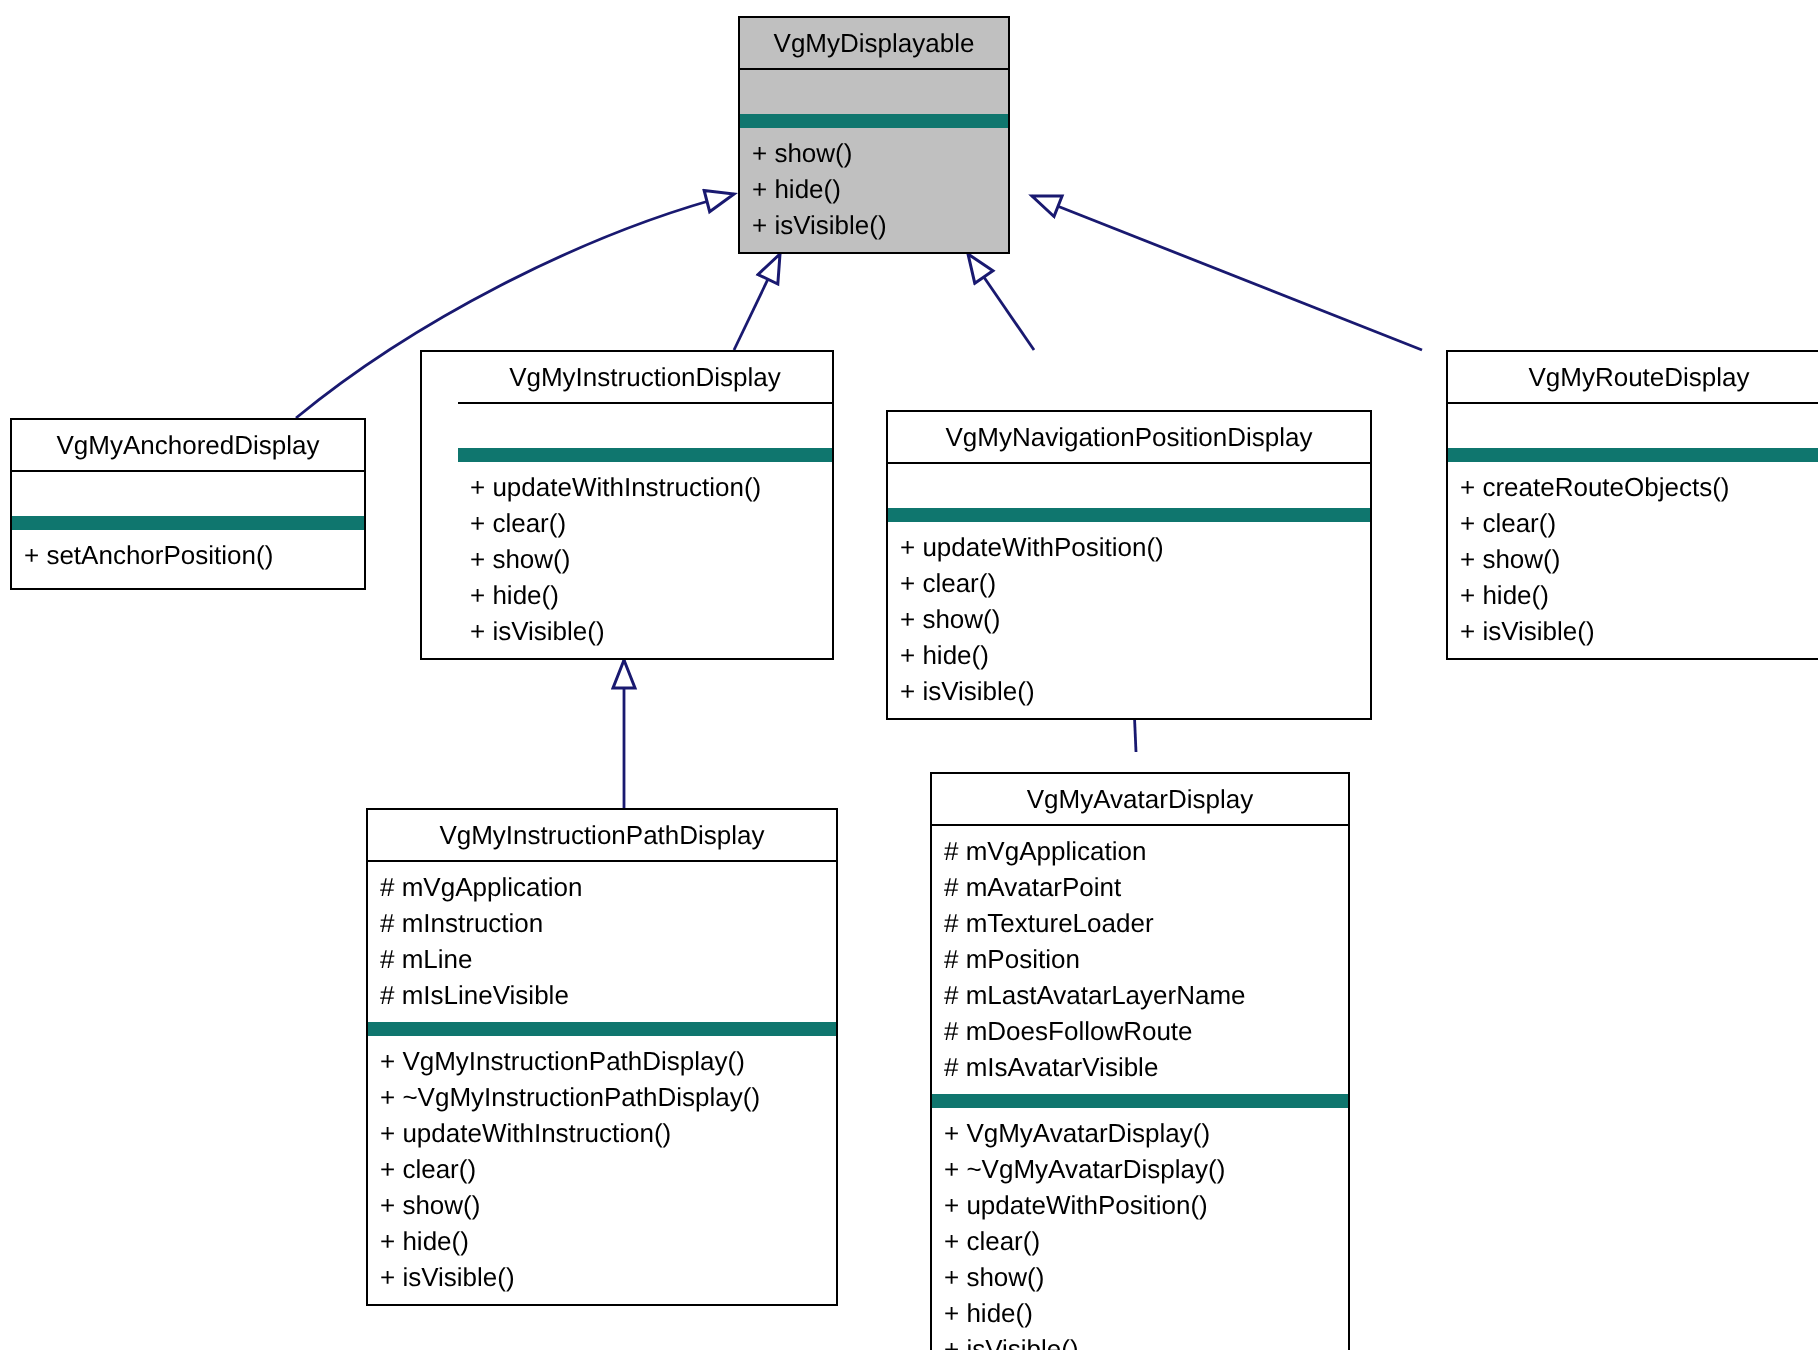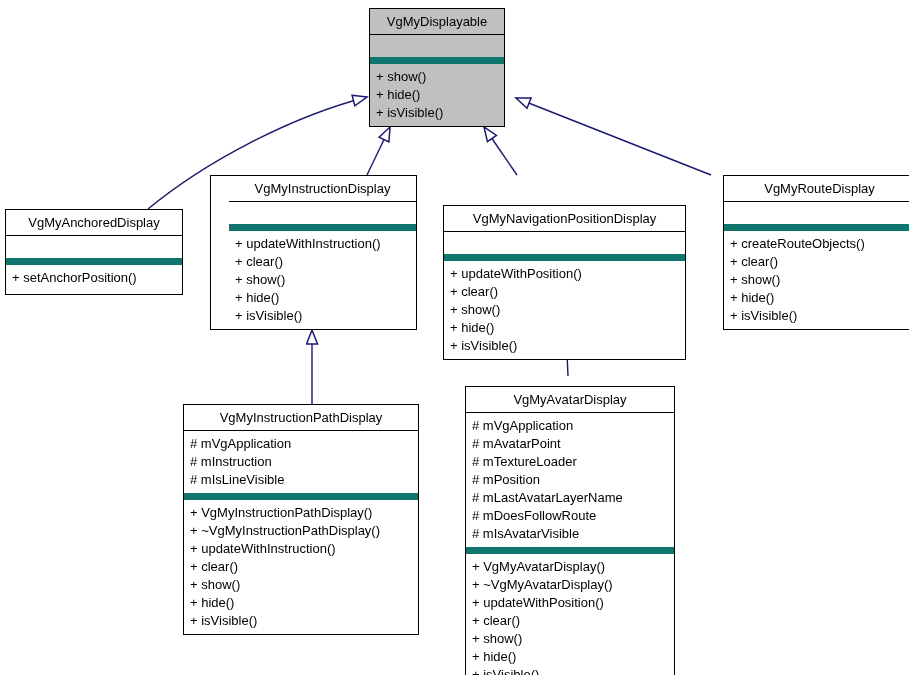--- a/index.html
+++ b/index.html
@@ -121,20 +121,21 @@
         <div class="uml-line">+ hide()</div>
         <div class="uml-line">+ isVisible()</div>
       </div>
   </div>
 
   <div class="uml-box" id="box-instrpath">
     <div class="uml-title">VgMyInstructionPathDisplay</div>
     <div class="uml-sec uml-attrs">
         <div class="uml-line"># mVgApplication</div>
         <div class="uml-line"># mInstruction</div>
+        <div class="uml-line"># mLine</div>
         <div class="uml-line"># mIsLineVisible</div>
       </div>
     <div class="uml-sec uml-methods">
         <div class="uml-line">+ VgMyInstructionPathDisplay()</div>
         <div class="uml-line">+ ~VgMyInstructionPathDisplay()</div>
         <div class="uml-line">+ updateWithInstruction()</div>
         <div class="uml-line">+ clear()</div>
         <div class="uml-line">+ show()</div>
         <div class="uml-line">+ hide()</div>
         <div class="uml-line">+ isVisible()</div>

